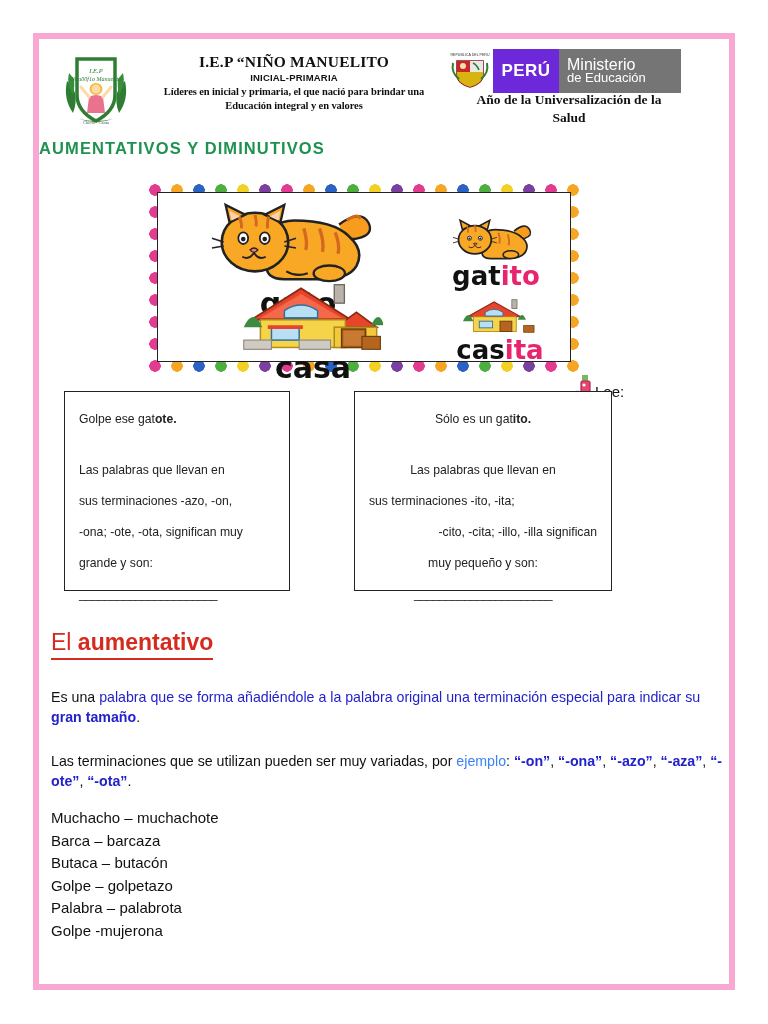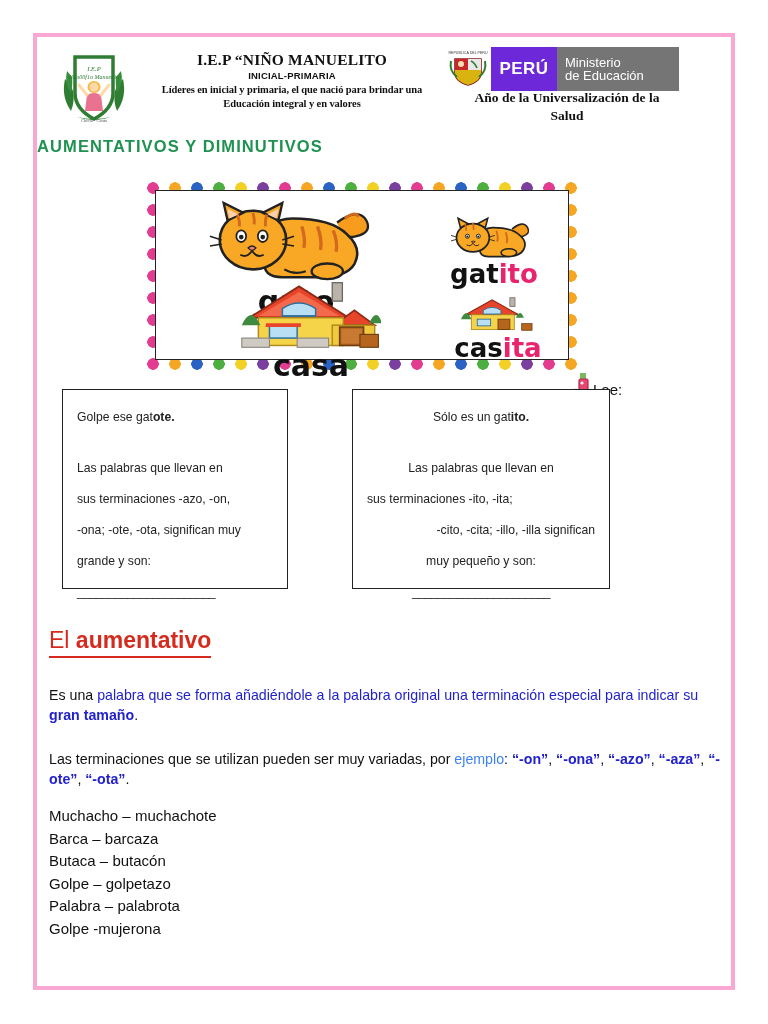--- a/index.html
+++ b/index.html
@@ -14,21 +14,21 @@
     position: relative;
     width: 768px; height: 1024px;
     background: #fff;
   }
 
   
   .red-frame {
     position: absolute;
     left: 33px; top: 33px;
     width: 702px; height: 957px;
-    border: 4px solid #f9a8d4;
+    border: 6px solid #f9a8d4;
     background: #fff;
   }
 
   
   .header {
     position: absolute;
     left: 0; top: 0;
     width: 698px; height: 105px;
   }
   .school-crest {
@@ -70,21 +70,21 @@
     color: #fff; font-weight: bold; font-size: 17px; letter-spacing: .5px;
     font-family: "Liberation Sans", sans-serif;
   }
   .minedu-block {
     width: 122px; background: #757575;
     display: flex; flex-direction: column; justify-content: center;
     padding-left: 8px; color: #fff;
     font-family: "Liberation Sans", sans-serif;
     line-height: 13px;
   }
-  .minedu-block .m1 { font-size: 13px; }
+  .minedu-block .m1 { font-size: 16px; }
   .minedu-block .m2 { font-size: 13px; }
 
   .year-text {
     position: absolute;
     left: 400px; top: 52px;
     width: 260px;
     text-align: center;
     font-family: "Liberation Serif", serif;
     font-weight: bold; font-size: 13.5px; line-height: 18px;
     color: #111;

